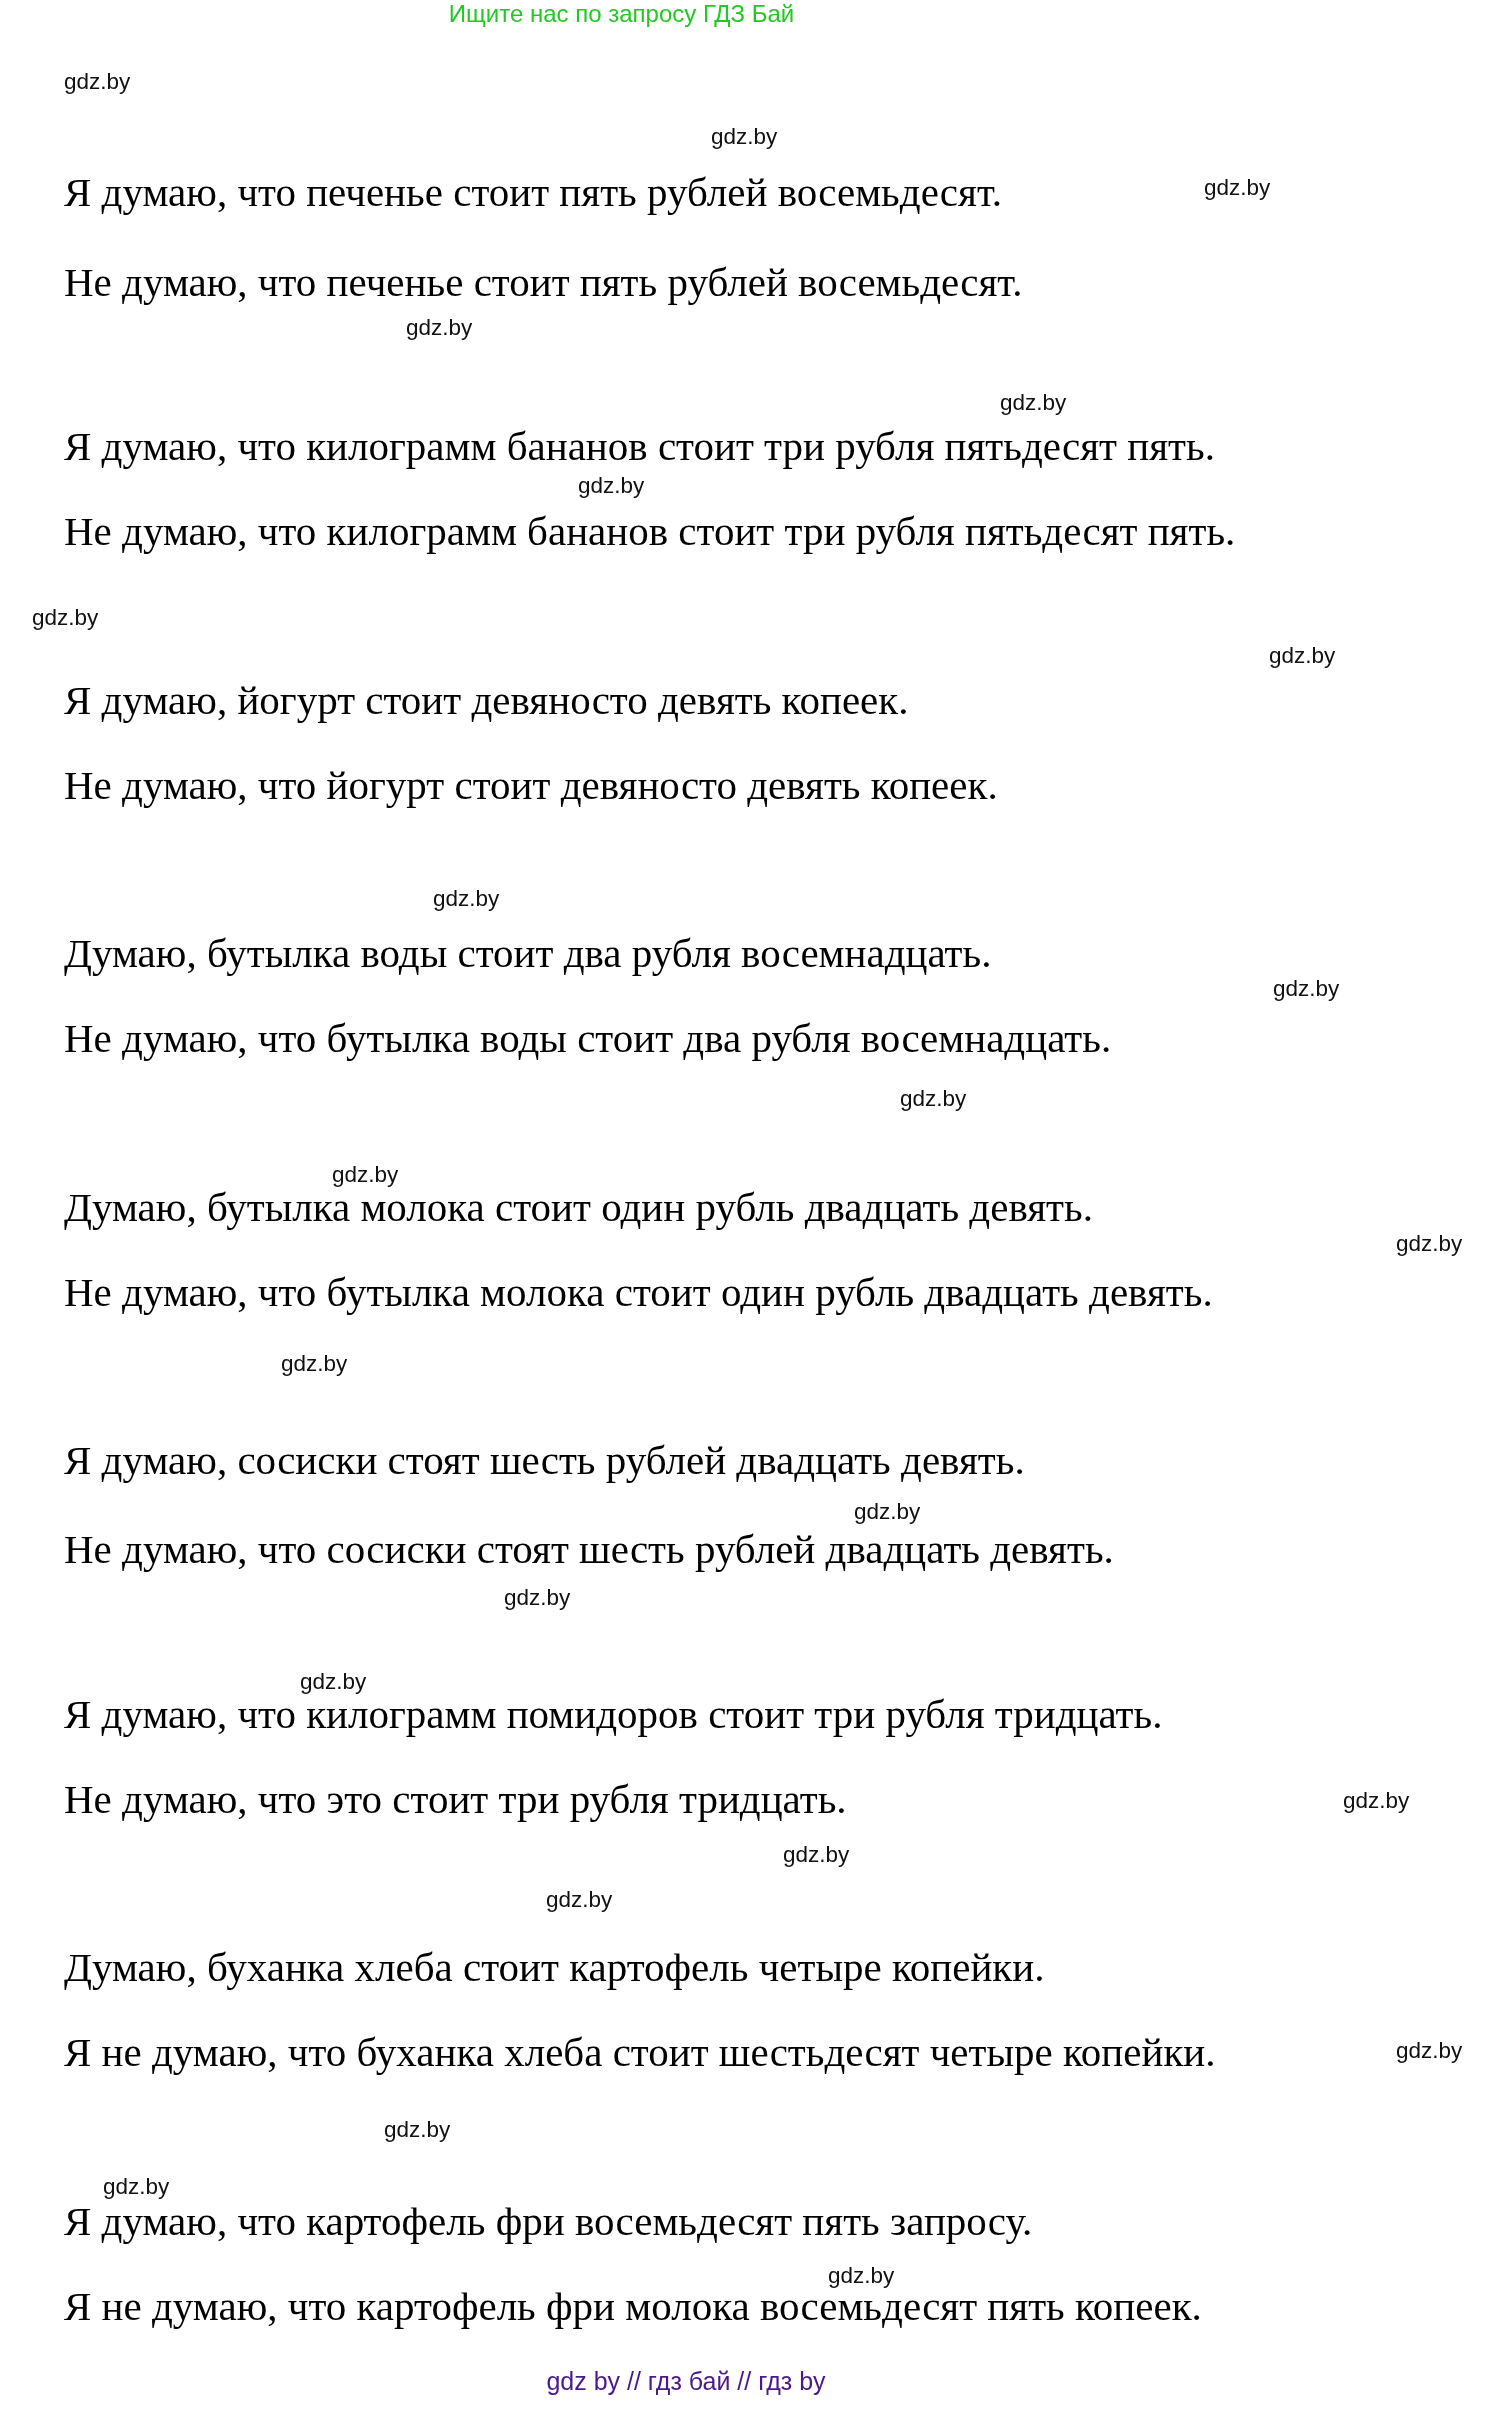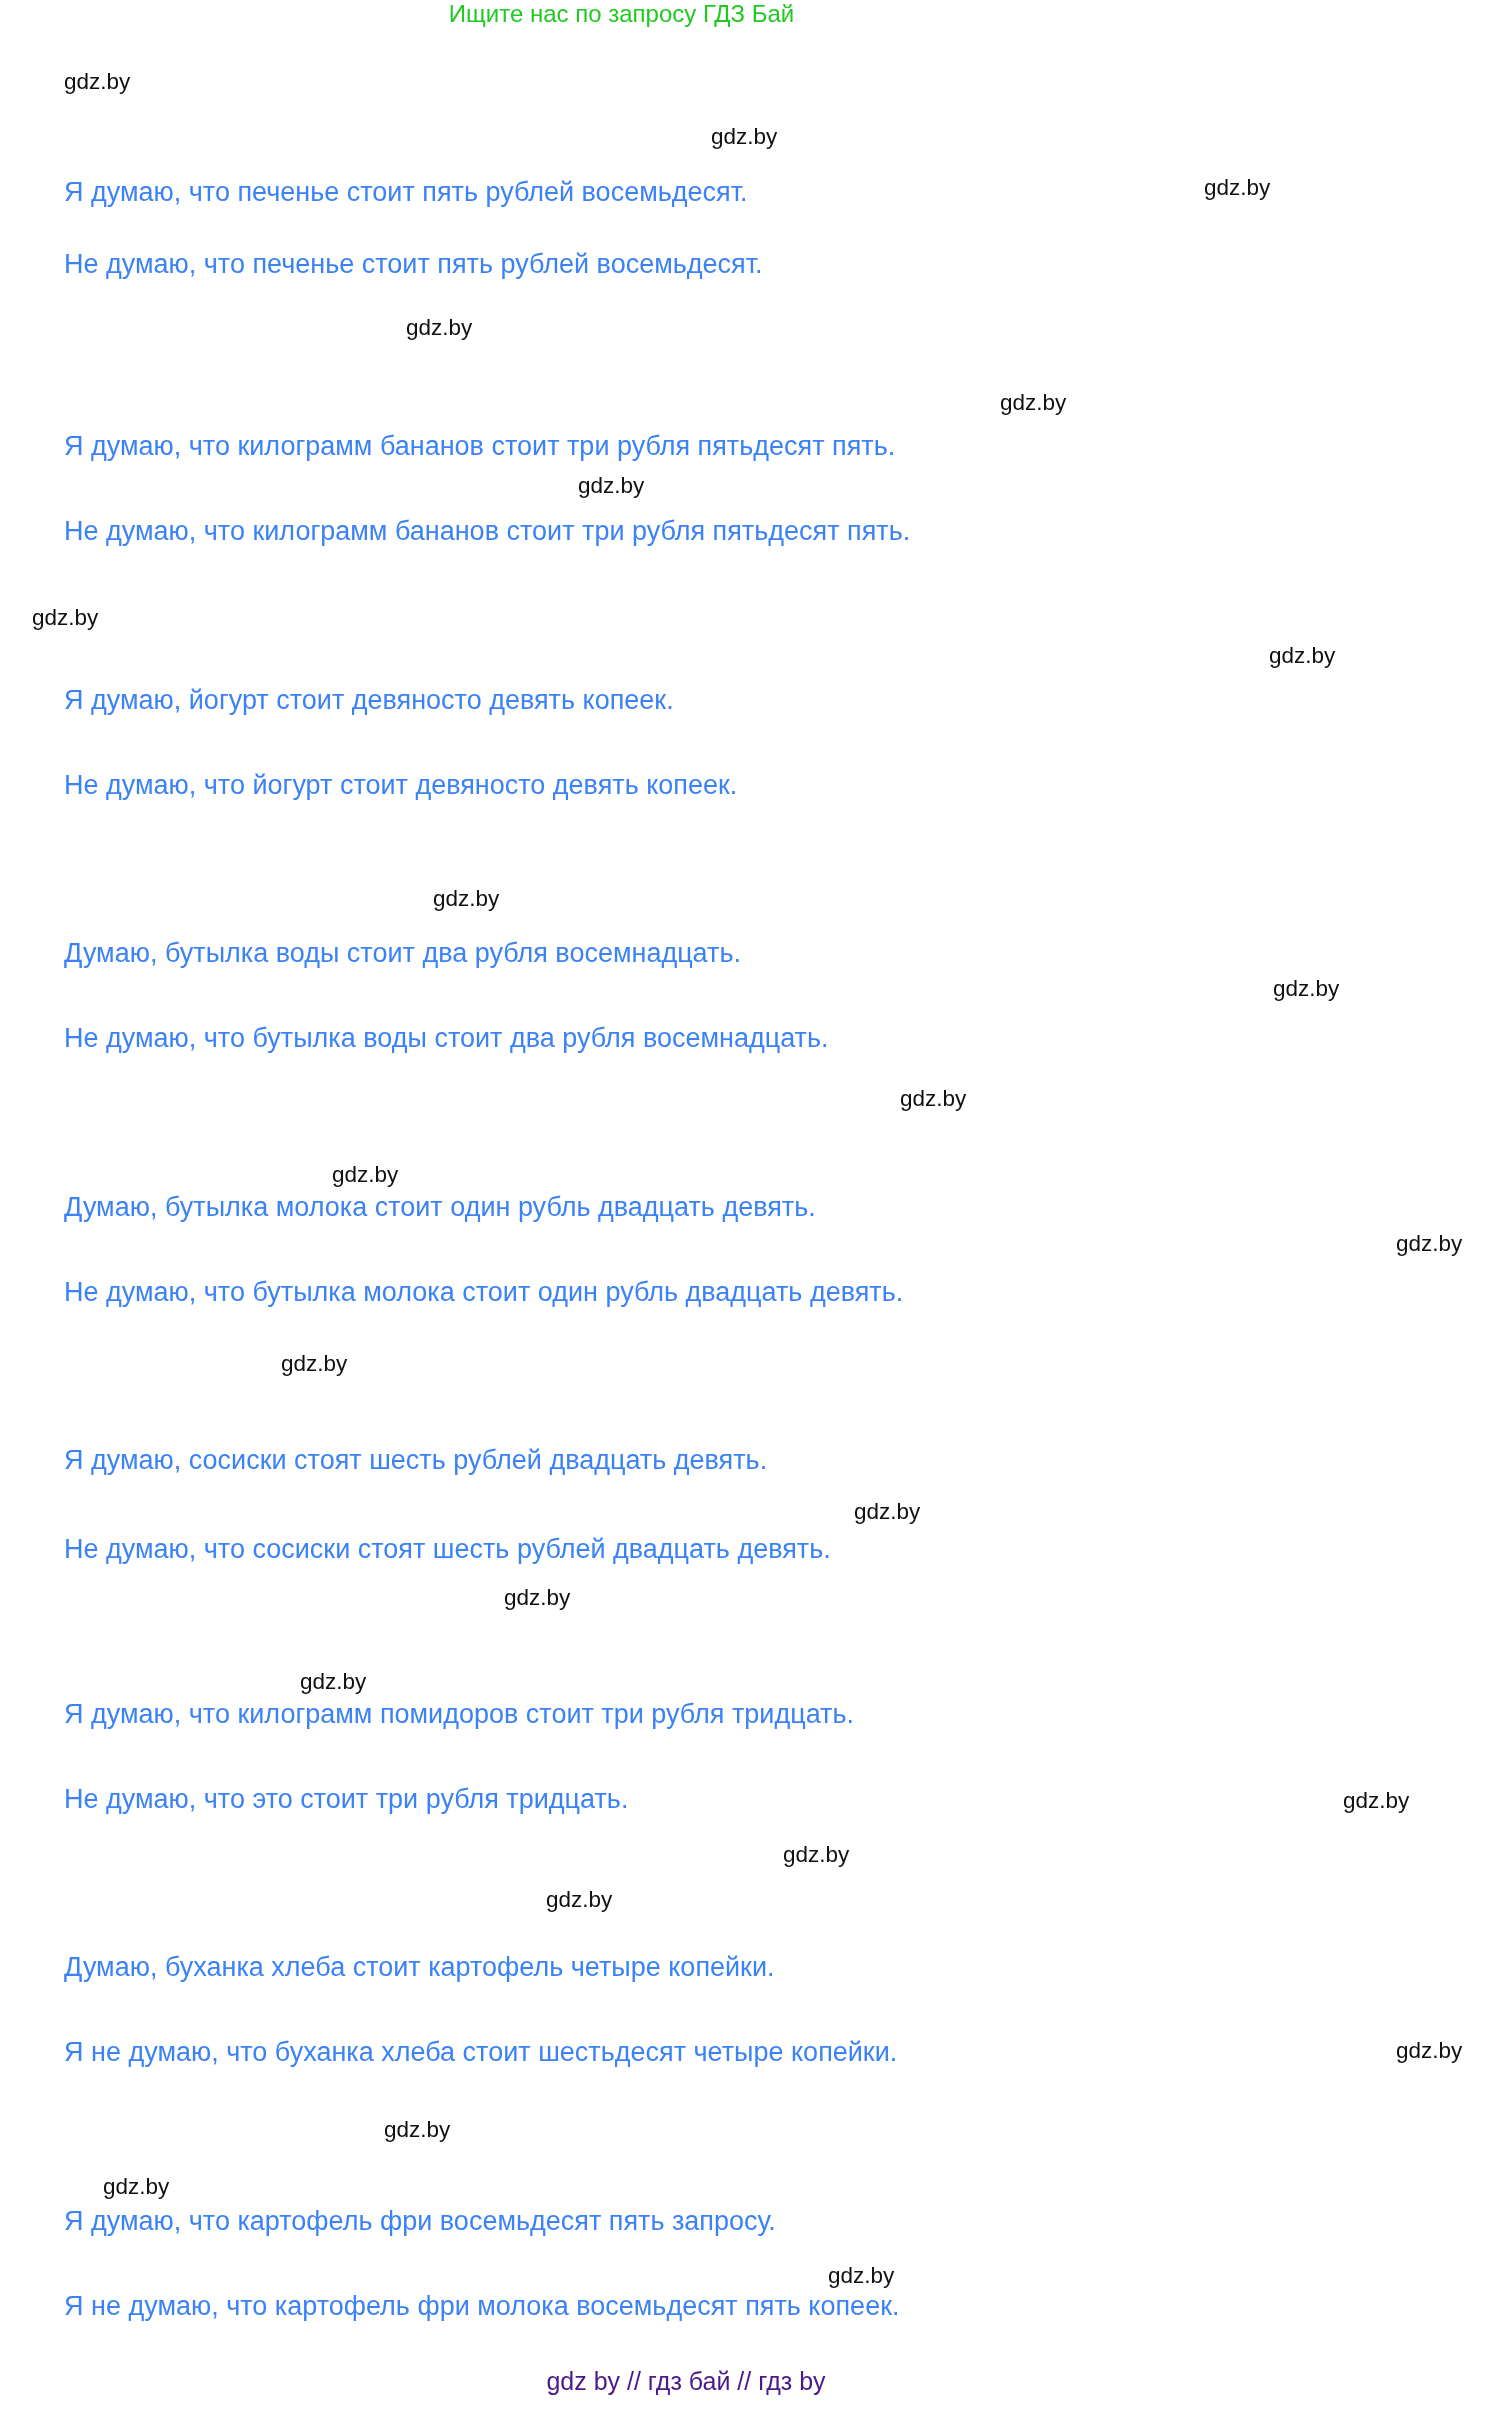--- a/index.html
+++ b/index.html
@@ -1,31 +1,31 @@
 <!DOCTYPE html>
 <html style="font-size:13px"><head>
 <meta charset="utf-8">
 <style>
   html, body { margin:0; padding:0; background:#ffffff; }
   body { width:1510px; height:2413px; position:relative; overflow:hidden; }
   .header { position:absolute; top:0; left:0; width:1243px; text-align:center; font-family:"Liberation Sans", sans-serif; font-size:24px; color:#22c922; line-height:27px; }
-  .line { position:absolute; left:64px; font-family:Liberation Sans, sans-serif; font-size:27px; color:#3b82f6; white-space:nowrap; line-height:48px; }
+  .line { position:absolute; left:64px; font-family:Liberation Serif, serif; font-size:41px; color:#000000; white-space:nowrap; line-height:48px; }
   .wm { position:absolute; font-family:Liberation Sans, sans-serif; font-size:22.5px; color:#111; white-space:nowrap; }
   .footer { position:absolute; top:2367px; left:0; width:1372px; text-align:center; font-family:"Liberation Sans", sans-serif; font-size:25px; color:#4b1a8a; }
 </style>
 </head>
 <body>
 
 <div class="header">Ищите нас по запросу ГДЗ Бай</div>
 
 <div class="wm" style="left:64px;top:69px">gdz.by</div>
 <div class="wm" style="left:711px;top:124px">gdz.by</div>
 <div class="line" style="top:168px">Я думаю, что печенье стоит пять рублей восемьдесят.</div>
 <div class="wm" style="left:1204px;top:175px">gdz.by</div>
-<div class="line" style="top:240px">Не думаю, что печенье стоит пять рублей восемьдесят.</div>
+<div class="line" style="top:258px">Не думаю, что печенье стоит пять рублей восемьдесят.</div>
 <div class="wm" style="left:406px;top:315px">gdz.by</div>
 
 <div class="wm" style="left:1000px;top:390px">gdz.by</div>
 <div class="line" style="top:422px">Я думаю, что килограмм бананов стоит три рубля пятьдесят пять.</div>
 <div class="wm" style="left:578px;top:473px">gdz.by</div>
 <div class="line" style="top:507px">Не думаю, что килограмм бананов стоит три рубля пятьдесят пять.</div>
 <div class="wm" style="left:32px;top:605px">gdz.by</div>
 <div class="wm" style="left:1269px;top:643px">gdz.by</div>
 <div class="line" style="top:676px">Я думаю, йогурт стоит девяносто девять копеек.</div>
 <div class="line" style="top:761px">Не думаю, что йогурт стоит девяносто девять копеек.</div>

